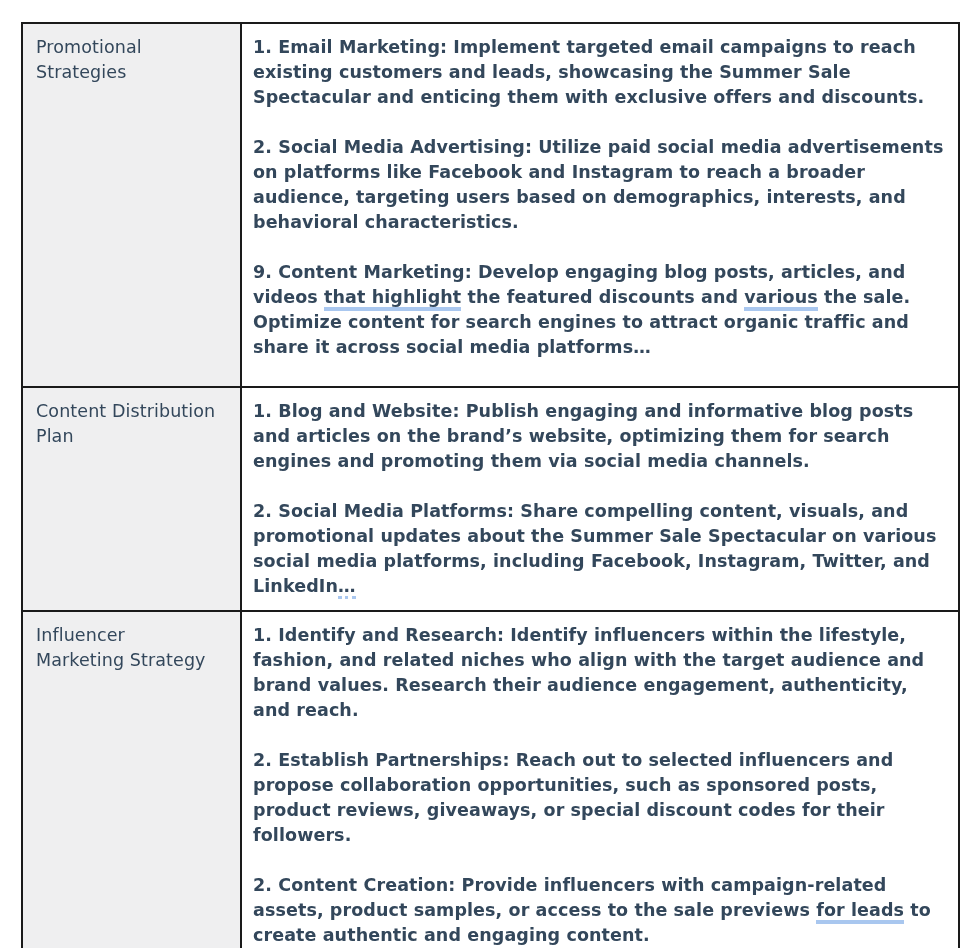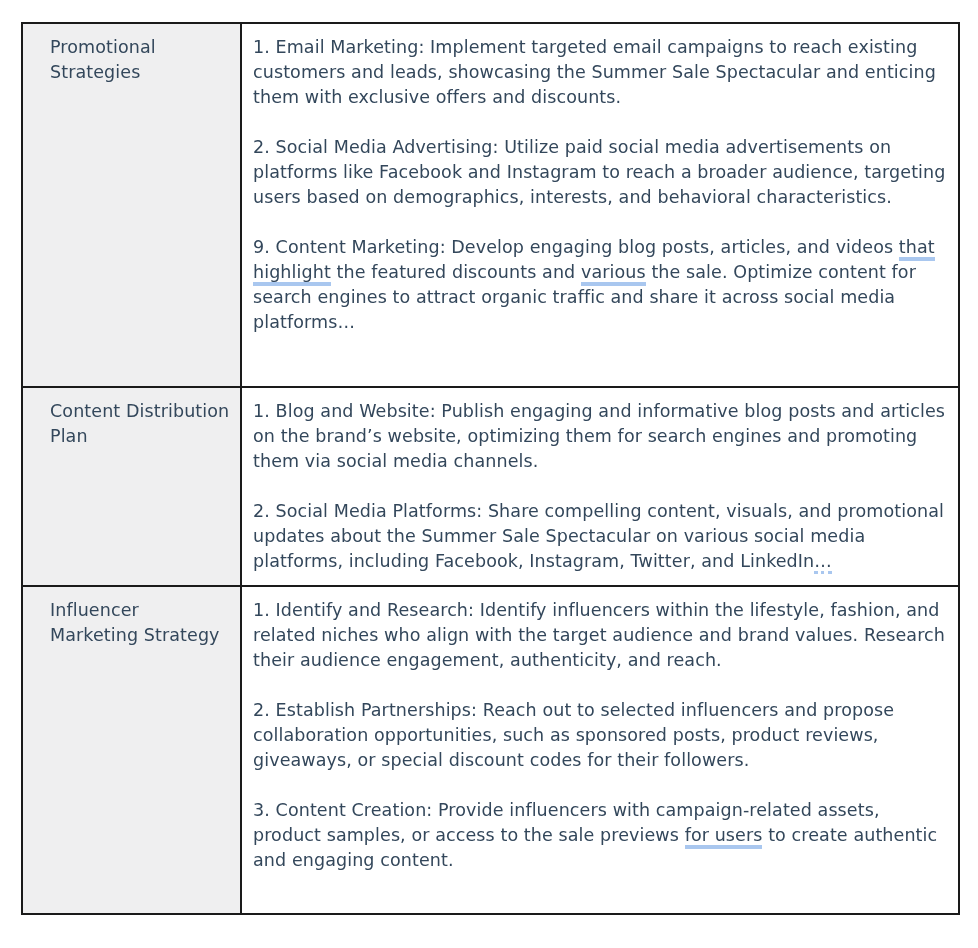--- a/index.html
+++ b/index.html
@@ -32,26 +32,27 @@
   td {
     border: 2px solid var(--border);
     vertical-align: top;
     font-size: 17.5px;
     line-height: 25px;
     letter-spacing: 0.1px;
   }
   td.label-cell {
     width: 219px;
     background: var(--label-bg);
-    padding: 11px 10px 11px 27px;
+    padding: 11px 10px 11px 13px;
   }
   td.content-cell {
     width: 718px;
     background: #ffffff;
     padding: 11px 12px 11px 11px;
+    font-weight: bold;
   }
   .label-text {
     white-space: pre-line;
   }
   .content-cell p {
     margin: 0 0 25px 0;
   }
   .content-cell p:last-child {
     margin-bottom: 0;
   }
@@ -93,18 +94,18 @@
           </td>
       </tr>
       <tr class="row-3">
         <td class="label-cell">
           <div class="label-text">Influencer
 Marketing Strategy</div>
         </td>
         <td class="content-cell">
             <p><span>1. Identify and Research: Identify influencers within the lifestyle, fashion, and related niches who align with the target audience and brand values. Research their audience engagement, authenticity, and reach.</span></p>
             <p><span>2. Establish Partnerships: Reach out to selected influencers and propose collaboration opportunities, such as sponsored posts, product reviews, giveaways, or special discount codes for their followers.</span></p>
-            <p><span>3. Content Creation: Provide influencers with campaign-related assets, product samples, or access to the sale previews </span><span class="u-solid">for users</span><span> to create authentic and engaging content.</span></p>
+            <p><span>2. Content Creation: Provide influencers with campaign-related assets, product samples, or access to the sale previews </span><span class="u-solid">for leads</span><span> to create authentic and engaging content.</span></p>
           </td>
       </tr>
     </tbody>
   </table>
 </div>
 
 </body></html>

